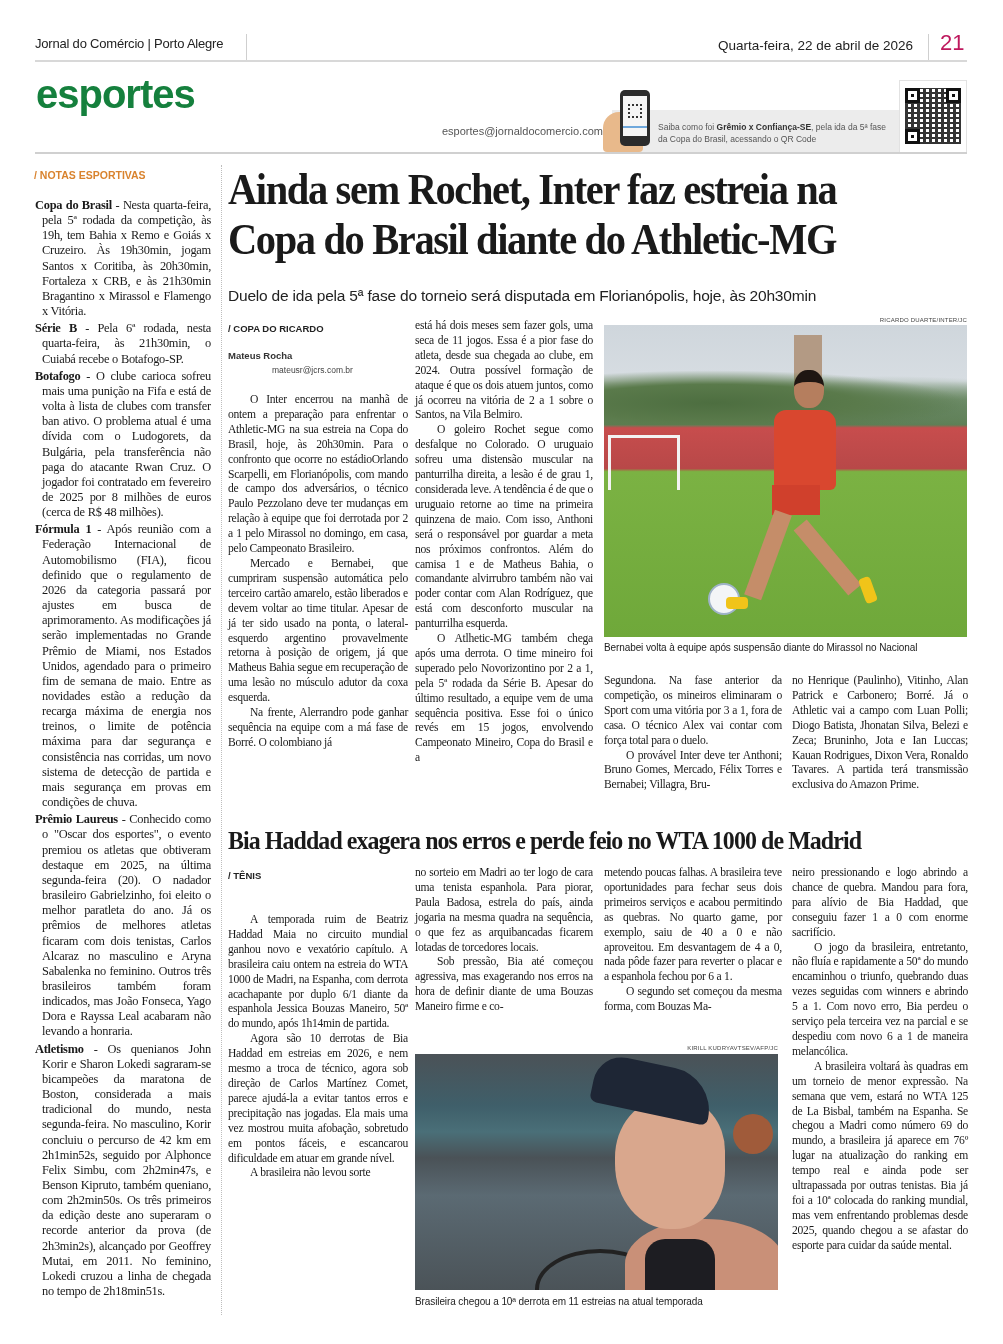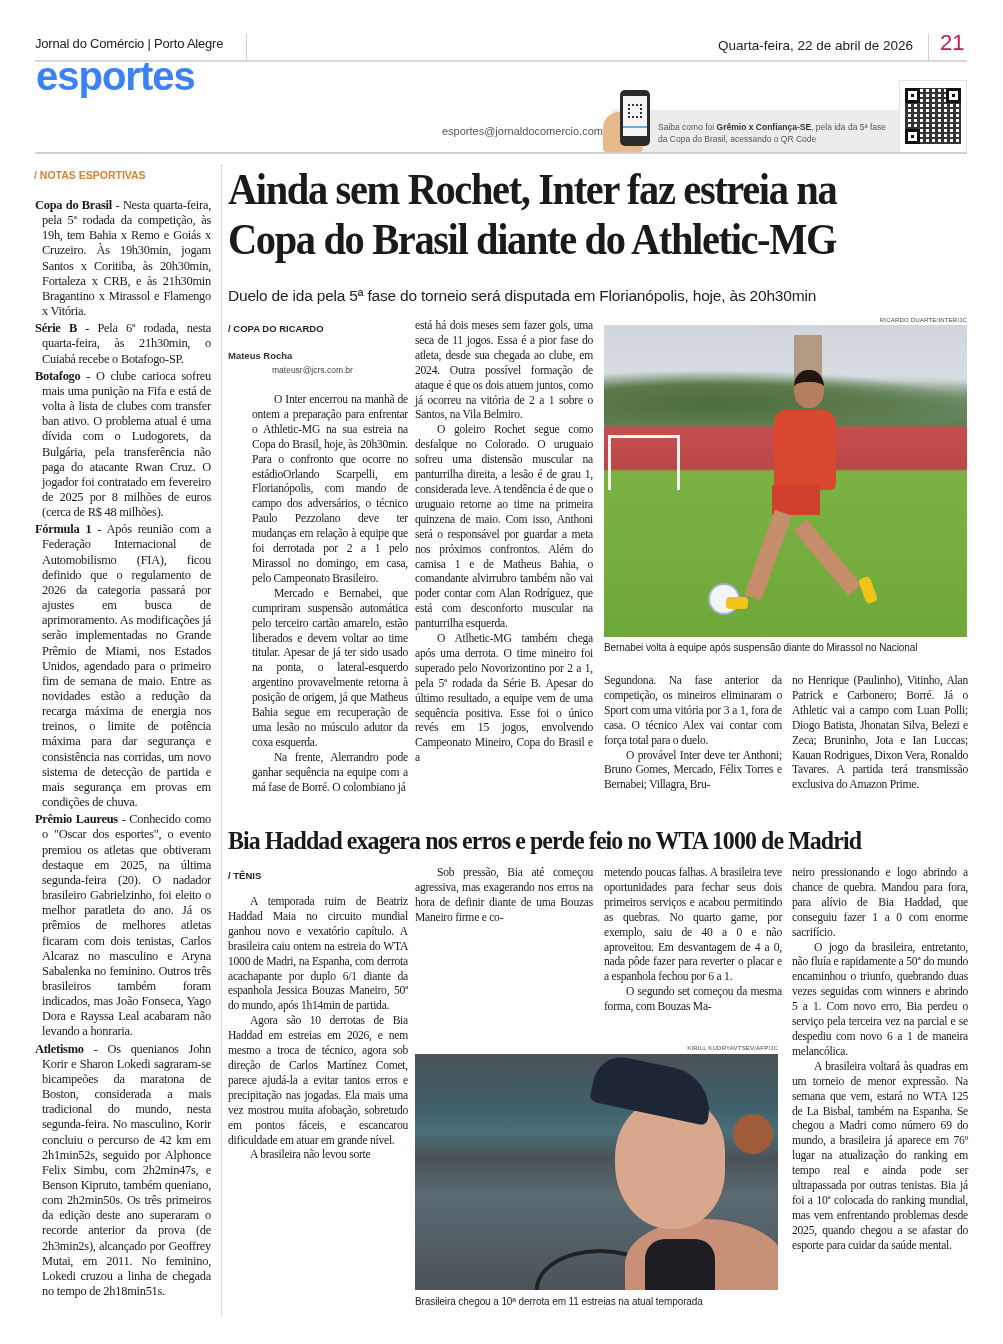--- a/index.html
+++ b/index.html
@@ -8,21 +8,21 @@
   .abs { position: absolute; }
 
   
   .top-rule { position: absolute; left: 35px; top: 60px; width: 932px; height: 2px; background: #d8d8d8; }
   .masthead-left { left: 35px; top: 36px; font-family: "Liberation Sans", sans-serif; font-size: 13px; color: #222; letter-spacing: -0.2px; }
   .masthead-sep { left: 246px; top: 34px; width: 1px; height: 28px; background: #cfcfcf; }
   .masthead-date { right: 90px; top: 38px; font-family: "Liberation Sans", sans-serif; font-size: 13.5px; color: #222; }
   .masthead-sep2 { left: 928px; top: 34px; width: 1px; height: 28px; background: #cfcfcf; }
   .page-num { left: 940px; top: 30px; font-family: "Liberation Sans", sans-serif; font-size: 22px; color: #be185d; }
 
-  .section-title { left: 36px; top: 54px; font-family: "Liberation Sans", sans-serif; font-weight: bold; font-size: 40px; color: #3b82f6; letter-spacing: -1px; }
+  .section-title { left: 36px; top: 72px; font-family: "Liberation Sans", sans-serif; font-weight: bold; font-size: 40px; color: #15803d; letter-spacing: -1px; }
   .email { left: 430px; top: 125px; font-family: "Liberation Sans", sans-serif; font-size: 11px; color: #555; margin-left: 12px; }
   .promo-box { left: 612px; top: 110px; width: 287px; height: 43px; background: #ececec; }
   .phone { left: 620px; top: 90px; width: 30px; height: 56px; background: #2b2b2b; border-radius: 5px; }
   .phone-screen { position: absolute; left: 3px; top: 6px; width: 24px; height: 40px; background: #f5f5f5; }
   .phone-qr { position: absolute; left: 5px; top: 8px; width: 14px; height: 14px; border: 2px dotted #333; }
   .phone-scanline { position: absolute; left: 0; top: 30px; width: 24px; height: 2px; background: #6fa8dc; }
   .hand { left: 603px; top: 112px; width: 40px; height: 40px; background: #e8b98b; border-radius: 40% 40% 10% 10%; }
   .promo-text { left: 658px; top: 121px; width: 235px; font-family: "Liberation Sans", sans-serif; font-size: 8.5px; line-height: 12px; color: #555; }
   .promo-text b { color: #333; }
   .qr-frame { left: 899px; top: 80px; width: 68px; height: 73px; background: #fff; border: 1px solid #e2e2e2; }
@@ -127,21 +127,21 @@
 <div class="abs headline">
   <div>Ainda sem Rochet, Inter faz estreia na</div>
   <div>Copa do Brasil diante do Athletic-MG</div>
 </div>
 <div class="abs subhead">Duelo de ida pela 5ª fase do torneio será disputada em Florianópolis, hoje, às 20h30min</div>
 
 <div class="abs" style="left:228px; top:323px; width:180px;">
   <div class="kicker">/ COPA DO RICARDO</div>
   <div class="byline" style="margin-top:16px;">Mateus Rocha</div>
   <div class="byline-email" style="margin-top:4px;margin-left:44px;">mateusr@jcrs.com.br</div>
-  <div class="body-col" style="margin-top:18px;margin-left:24px;">
+  <div class="body-col" style="margin-top:18px;">
     <p>O Inter encerrou na manhã de ontem a preparação para enfrentar o Athletic-MG na sua estreia na Copa do Brasil, hoje, às 20h30min. Para o confronto que ocorre no estádioOrlando Scarpelli, em Florianópolis, com mando de campo dos adversários, o técnico Paulo Pezzolano deve ter mudanças em relação à equipe que foi derrotada por 2 a 1 pelo Mirassol no domingo, em casa, pelo Campeonato Brasileiro.</p>
     <p>Mercado e Bernabei, que cumpriram suspensão automática pelo terceiro cartão amarelo, estão liberados e devem voltar ao time titular. Apesar de já ter sido usado na ponta, o lateral-esquerdo argentino provavelmente retorna à posição de origem, já que Matheus Bahia segue em recuperação de uma lesão no músculo adutor da coxa esquerda.</p>
     <p>Na frente, Alerrandro pode ganhar sequência na equipe com a má fase de Borré. O colombiano já</p>
   </div>
 </div>
 
 <div class="abs body-col" style="left:415px; top:319px; width:178px;">
   <p class="noindent">está há dois meses sem fazer gols, uma seca de 11 jogos. Essa é a pior fase do atleta, desde sua chegada ao clube, em 2024. Outra possível formação de ataque é que os dois atuem juntos, como já ocorreu na vitória de 2 a 1 sobre o Santos, na Vila Belmiro.</p>
   <p>O goleiro Rochet segue como desfalque no Colorado. O uruguaio sofreu uma distensão muscular na panturrilha direita, a lesão é de grau 1, considerada leve. A tendência é de que o uruguaio retorne ao time na primeira quinzena de maio. Com isso, Anthoni será o responsável por guardar a meta nos próximos confrontos. Além do camisa 1 e de Matheus Bahia, o comandante alvirrubro também não vai poder contar com Alan Rodríguez, que está com desconforto muscular na panturrilha esquerda.</p>
   <p>O Atlhetic-MG também chega após uma derrota. O time mineiro foi superado pelo Novorizontino por 2 a 1, pela 5ª rodada da Série B. Apesar do último resultado, a equipe vem de uma sequência positiva. Esse foi o único revés em 15 jogos, envolvendo Campeonato Mineiro, Copa do Brasil e a</p>
@@ -168,27 +168,28 @@
   <p>O provável Inter deve ter Anthoni; Bruno Gomes, Mercado, Félix Torres e Bernabei; Villagra, Bru-</p>
 </div>
 <div class="abs body-col" style="left:792px; top:674px; width:176px;">
   <p class="noindent">no Henrique (Paulinho), Vitinho, Alan Patrick e Carbonero; Borré. Já o Athletic vai a campo com Luan Polli; Diogo Batista, Jhonatan Silva, Belezi e Zeca; Bruninho, Jota e Ian Luccas; Kauan Rodrigues, Dixon Vera, Ronaldo Tavares. A partida terá transmissão exclusiva do Amazon Prime.</p>
 </div>
 
 <div class="abs headline2">Bia Haddad exagera nos erros e perde feio no WTA 1000 de Madrid</div>
 
 <div class="abs" style="left:228px; top:870px; width:180px;">
   <div class="kicker">/ TÊNIS</div>
-  <div class="body-col" style="margin-top:14px;">
+  <div class="body-col" style="margin-top:32px;">
     <p>A temporada ruim de Beatriz Haddad Maia no circuito mundial ganhou novo e vexatório capítulo. A brasileira caiu ontem na estreia do WTA 1000 de Madri, na Espanha, com derrota acachapante por duplo 6/1 diante da espanhola Jessica Bouzas Maneiro, 50ª do mundo, após 1h14min de partida.</p>
     <p>Agora são 10 derrotas de Bia Haddad em estreias em 2026, e nem mesmo a troca de técnico, agora sob direção de Carlos Martínez Comet, parece ajudá-la a evitar tantos erros e precipitação nas jogadas. Ela mais uma vez mostrou muita afobação, sobretudo em pontos fáceis, e escancarou dificuldade em atuar em grande nível.</p>
     <p>A brasileira não levou sorte</p>
   </div>
 </div>
 <div class="abs body-col" style="left:415px; top:866px; width:178px;">
+  <p class="noindent">no sorteio em Madri ao ter logo de cara uma tenista espanhola. Para piorar, Paula Badosa, estrela do país, ainda jogaria na mesma quadra na sequência, o que fez as arquibancadas ficarem lotadas de torcedores locais.</p>
   <p>Sob pressão, Bia até começou agressiva, mas exagerando nos erros na hora de definir diante de uma Bouzas Maneiro firme e co-</p>
 </div>
 <div class="abs body-col" style="left:604px; top:866px; width:178px;">
   <p class="noindent">metendo poucas falhas. A brasileira teve oportunidades para fechar seus dois primeiros serviços e acabou permitindo as quebras. No quarto game, por exemplo, saiu de 40 a 0 e não aproveitou. Em desvantagem de 4 a 0, nada pôde fazer para reverter o placar e a espanhola fechou por 6 a 1.</p>
   <p>O segundo set começou da mesma forma, com Bouzas Ma-</p>
 </div>
 <div class="abs body-col" style="left:792px; top:866px; width:176px;">
   <p class="noindent">neiro pressionando e logo abrindo a chance de quebra. Mandou para fora, para alívio de Bia Haddad, que conseguiu fazer 1 a 0 com enorme sacrifício.</p>
   <p>O jogo da brasileira, entretanto, não fluía e rapidamente a 50ª do mundo encaminhou o triunfo, quebrando duas vezes seguidas com winners e abrindo 5 a 1. Com novo erro, Bia perdeu o serviço pela terceira vez na parcial e se despediu com novo 6 a 1 de maneira melancólica.</p>
   <p>A brasileira voltará às quadras em um torneio de menor expressão. Na semana que vem, estará no WTA 125 de La Bisbal, também na Espanha. Se chegou a Madri como número 69 do mundo, a brasileira já aparece em 76º lugar na atualização do ranking em tempo real e ainda pode ser ultrapassada por outras tenistas. Bia já foi a 10ª colocada do ranking mundial, mas vem enfrentando problemas desde 2025, quando chegou a se afastar do esporte para cuidar da saúde mental.</p>

